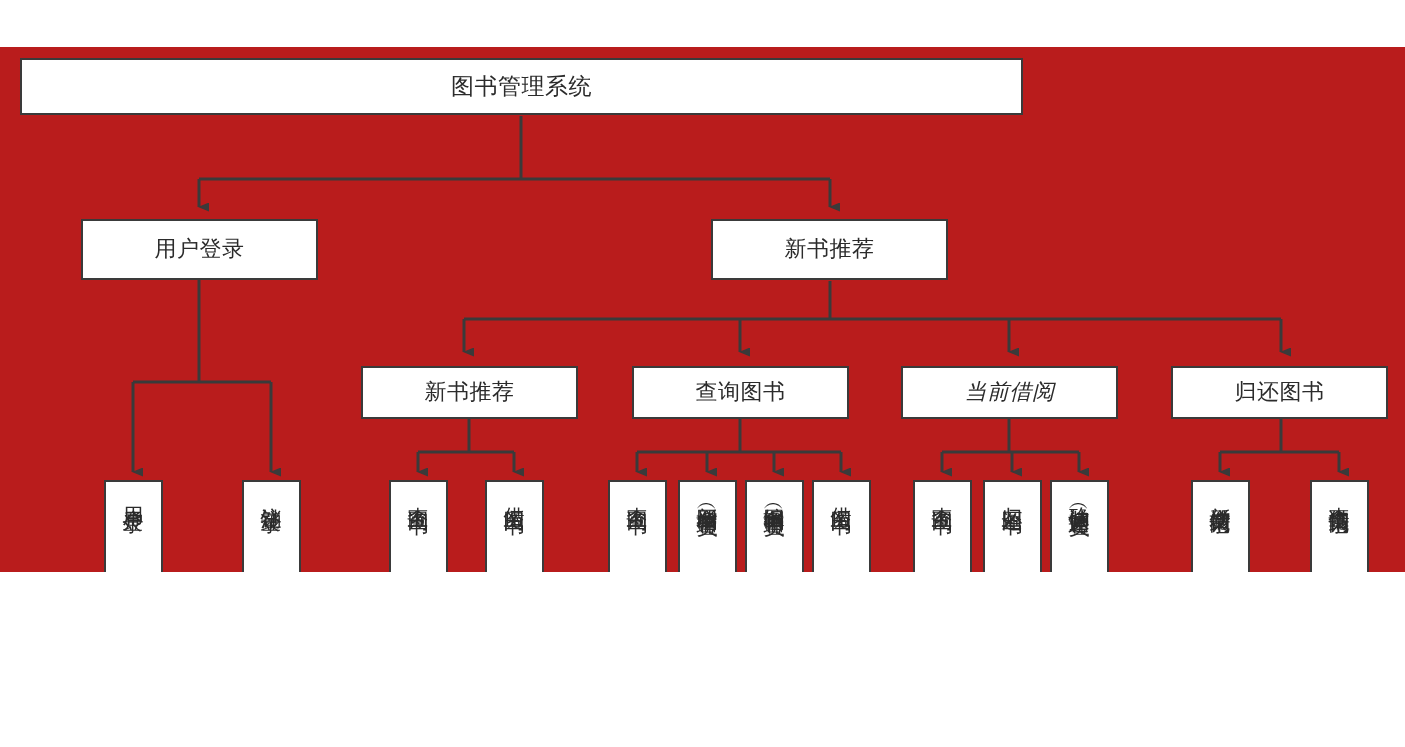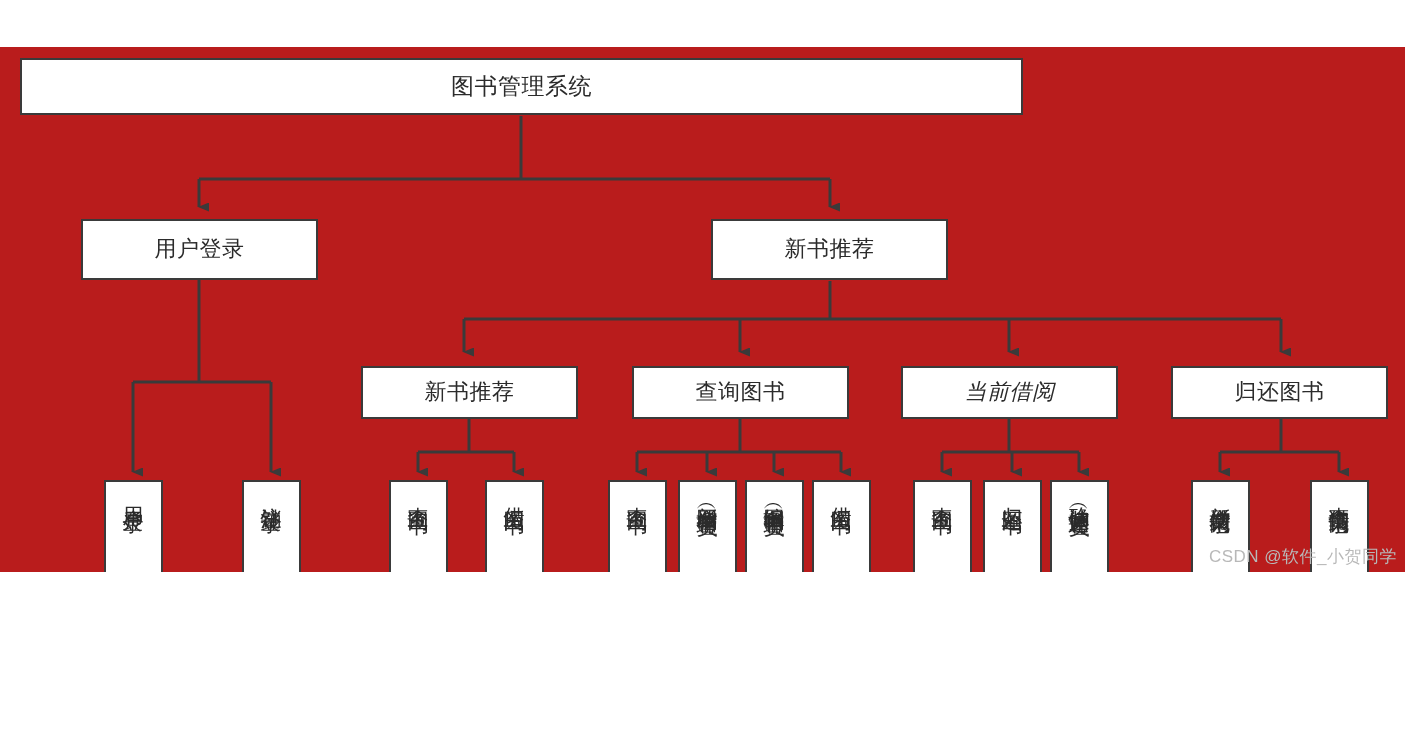--- a/index.html
+++ b/index.html
@@ -204,15 +204,14 @@
   </div>
 
   <div class="node v tall" style="left:1191px; top:433px; width:59px; height:300px;">
     <span class="lbl">新增借阅记录</span>
   </div>
 
   <div class="node v tall" style="left:1310px; top:433px; width:59px; height:300px;">
     <span class="lbl">查询借阅记录</span>
   </div>
 
-  <div class="watermark">CSDN @软件_小贺同学</div>
 
 </div>
 
 </body></html>

